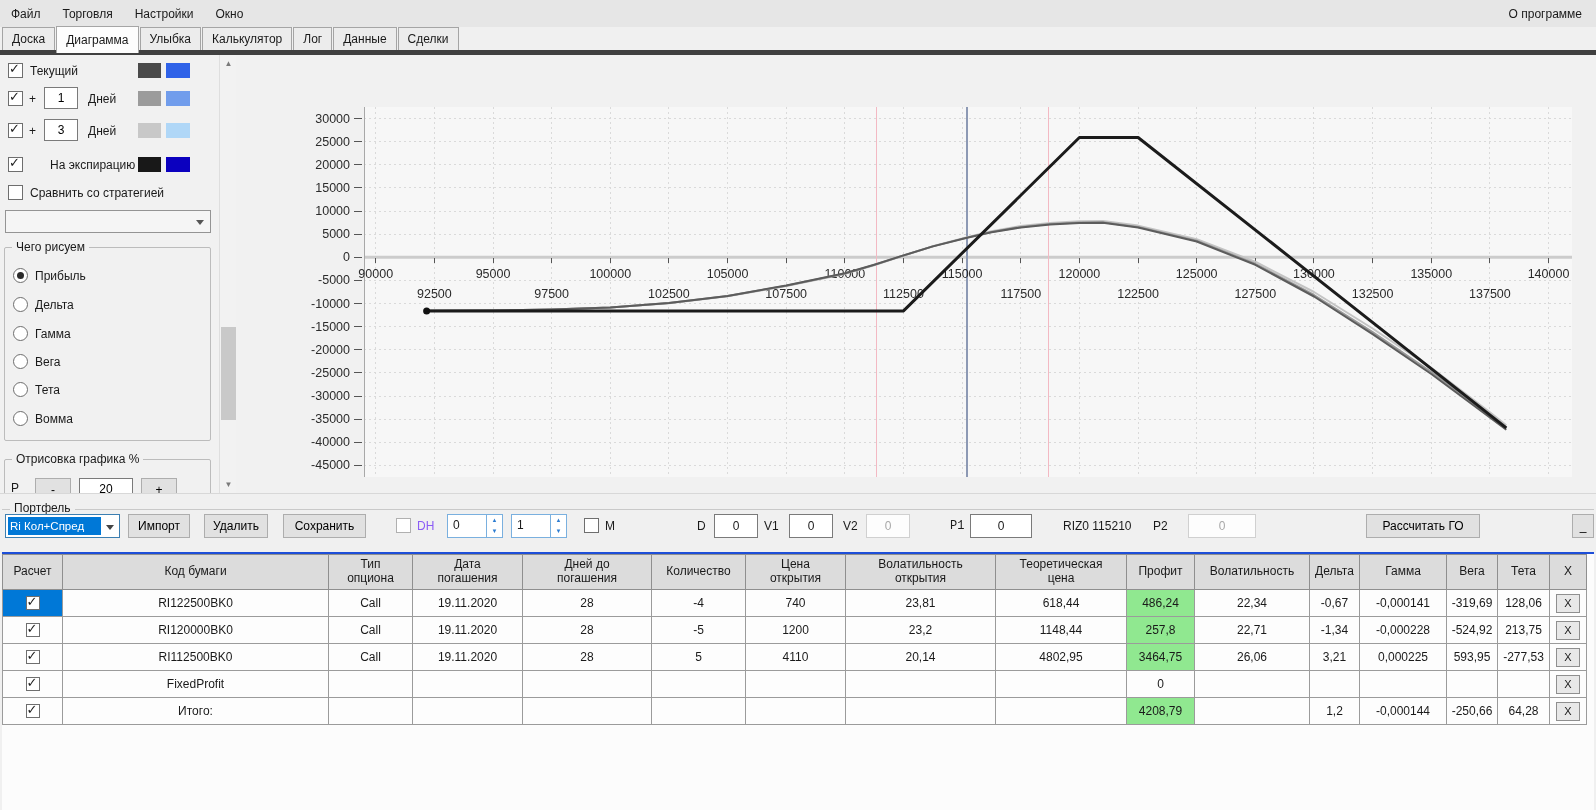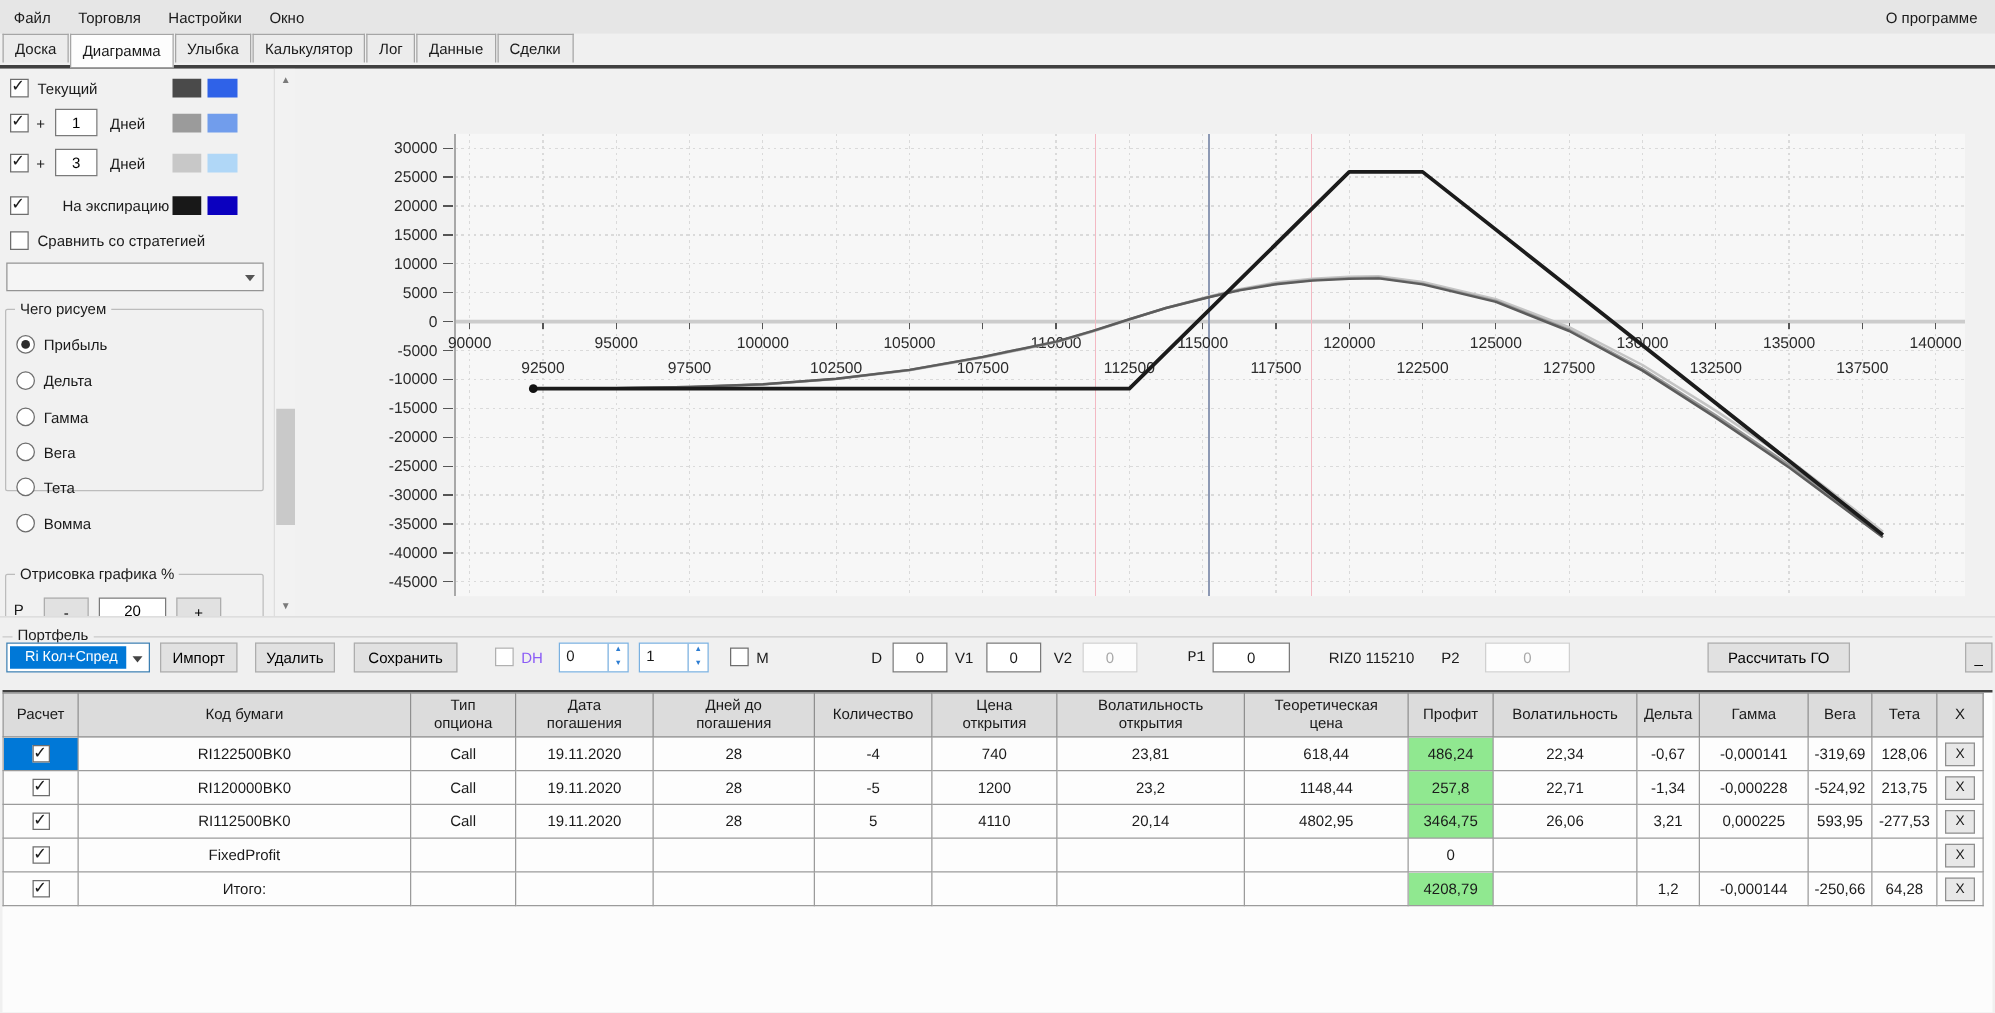--- a/index.html
+++ b/index.html
@@ -5,21 +5,21 @@
   * { box-sizing: border-box; margin:0; padding:0; }
   html,body { width:1596px; height:810px; overflow:hidden; }
   body { font-family:"Liberation Sans","DejaVu Sans",sans-serif; font-size:12px; color:#1a1a1a; background:#f0f0f0; position:relative; }
 
   
   .menubar { position:absolute; left:0; top:0; width:1596px; height:27px; background:#e6e6e6; display:flex; align-items:center; }
   .menu-item { padding:5px 11px; cursor:default; }
   .menu-right { margin-left:auto; padding:5px 14px; }
 
   
-  .tabstrip { position:absolute; left:0; top:27px; width:1596px; height:28px; background:#f0f0f0; display:flex; align-items:flex-start; border-bottom:3px solid #404040; padding-left:2px; }
+  .tabstrip { position:absolute; left:0; top:27px; width:1596px; height:28px; background:#f0f0f0; display:flex; align-items:center; border-bottom:5px solid #404040; padding-left:2px; }
   .tab { height:23px; padding:4px 9px 3px; background:#ececec; border:1px solid #a5a5a5; border-bottom:none; margin-right:1px; white-space:nowrap; }
   .tab.active { height:27px; padding-top:6px; background:#fdfdfd; position:relative; margin-bottom:-1px; z-index:2; }
 
   
   .left-panel { position:absolute; left:0; top:55px; width:236px; height:438px; background:#f1f1f1; overflow:hidden; }
   .chart-panel { position:absolute; left:236px; top:55px; width:1360px; height:438px; background:#f1f1f1; }
   .divider { position:absolute; left:0; top:493px; width:1596px; height:8px; background:#f0f0f0; border-top:1px solid #d8d8d8; }
 
   
   .wcb { position:absolute; width:15px; height:15px; background:#fff; border:1px solid #6e6e6e; text-align:center; }
@@ -49,28 +49,28 @@
   .portfolio { position:absolute; left:0; top:501px; width:1596px; height:309px; background:#f0f0f0; }
   .pf-frame { position:absolute; left:2px; right:2px; top:8px; height:40px; border-top:1px solid #c9c9c9; }
   .pf-label { position:absolute; left:10px; top:0px; background:#f0f0f0; padding:0 4px; }
   .ctl { position:absolute; top:13px; height:24px; }
   .btn { border:1px solid #adadad; background:#e1e1e1; text-align:center; font-size:12px; font-family:inherit; line-height:22px; }
   .field { border:1px solid #7a7a7a; background:#fff; text-align:center; line-height:22px; }
   .field.dis { border-color:#d0d0d0; color:#a8a8a8; background:#fdfdfd; }
   .ctl-lbl { line-height:24px; white-space:nowrap; }
   .ctl-lbl.dis { color:#8b5cf6; }
   .pf-combo { left:5px; width:115px; border:1px solid #3c7fb1; background:#fff; }
-  .pf-combo .sel-text { position:absolute; left:2px; top:2px; bottom:2px; right:18px; background:#0078d7; color:#fff; line-height:18px; padding-left:12px; font-size:11.5px; white-space:nowrap; overflow:hidden; }
+  .pf-combo .sel-text { position:absolute; left:2px; top:2px; bottom:2px; right:18px; background:#0078d7; color:#fff; line-height:18px; padding-left:2px; font-size:11.5px; white-space:nowrap; overflow:hidden; }
   .pf-combo .arr { position:absolute; right:5px; top:10px; width:0; height:0; border-left:4px solid transparent; border-right:4px solid transparent; border-top:5px solid #444; }
   .spin { position:absolute; top:13px; width:56px; height:24px; border:1px solid #7ab0df; background:#fff; }
   .spin .v { position:absolute; left:5px; top:3px; }
   .spin .arrows { position:absolute; right:0; top:0; bottom:0; width:16px; border-left:1px solid #7ab0df; font-size:6px; color:#2d7dd2; text-align:center; line-height:11px; }
 
   
-  .grid-wrap { position:absolute; left:2px; right:2px; top:51px; bottom:0; background:#fcfcfc; border-top:2px solid #404040; }
+  .grid-wrap { position:absolute; left:2px; right:2px; top:51px; bottom:0; background:#fcfcfc; border-top:2px solid #1d4ed8; }
   table.grid { border-collapse:collapse; table-layout:fixed; }
   table.grid th { background:#dcdcdc; font-weight:normal; border:1px solid #8f8f8f; height:35px; font-size:12px; line-height:1.15; padding:1px 2px; }
   table.grid td { border:1px solid #9b9b9b; height:27px; text-align:center; font-size:12px; background:#fdfdfd; padding:0 2px; overflow:hidden; white-space:nowrap; }
   table.grid td.green { background:#90e890; }
   table.grid td.selcell { background:#0078d7; }
   table.grid td .wcb { position:relative; display:inline-block; vertical-align:middle; width:14px; height:14px; }
   .xbtn { display:inline-block; width:24px; height:19px; border:1px solid #8f8f8f; background:#e8e8e8; line-height:17px; font-size:11px; }
 </style>
 </head>
 <body>
@@ -126,21 +126,21 @@
       <span class="swatch" style="left:166px; top:102px; width:24px; background:#0b00bf;"></span>
     </div>
 
   <span class="wcb" style="left:8px; top:130px;"></span>
   <span class="lbl" style="left:30px; top:130px;text-align:center;">Сравнить со стратегией</span>
 
   <div class="combo" style="left:5px; top:155px; width:206px;">
     <span class="arr"></span>
   </div>
 
-  <div class="grp" style="left:4px; top:192px; width:207px; height:146px;">
+  <div class="grp" style="left:4px; top:192px; width:207px; height:194px;">
     <span class="grp-title">Чего рисуем</span>
     <div id="radio-rows">
         <span class="wrb sel" style="left:8px; top:20px;"></span>
         <span class="lbl" style="left:30px; top:20px;">Прибыль</span>
         <span class="wrb" style="left:8px; top:49px;"></span>
         <span class="lbl" style="left:30px; top:49px;">Дельта</span>
         <span class="wrb" style="left:8px; top:78px;"></span>
         <span class="lbl" style="left:30px; top:78px;">Гамма</span>
         <span class="wrb" style="left:8px; top:106px;"></span>
         <span class="lbl" style="left:30px; top:106px;">Вега</span>

